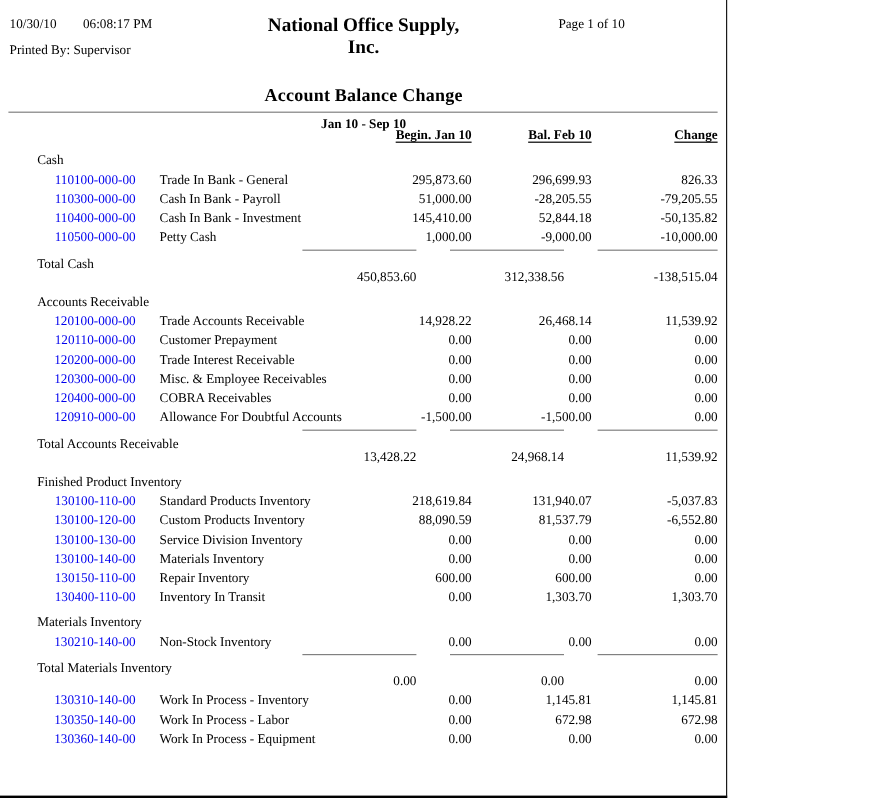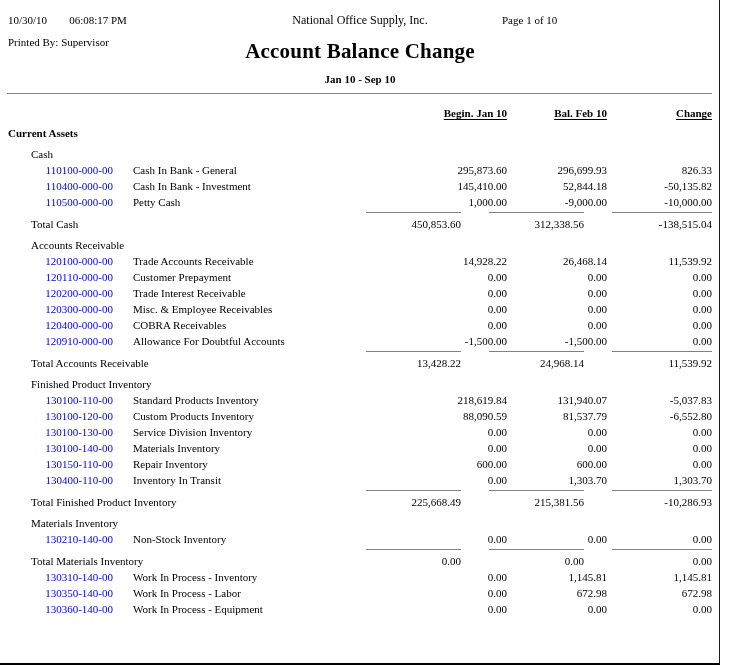--- a/index.html
+++ b/index.html
@@ -1,53 +1,53 @@
 <!DOCTYPE html>
 <html style="--link: #0000ee;"><head>
 <meta charset="utf-8">
 <style>
   * { margin:0; padding:0; box-sizing:border-box; }
   html,body { background:#ffffff; }
   body { font-family:"Liberation Serif","DejaVu Serif",serif; color:#000; }
   .page {
-    position:relative; width:720px; height:665px; background:#fff;
+    position:relative; width:606px; height:665px; background:#fff;
     border-right:1px solid #1a1a1a; border-bottom:2px solid #000;
     overflow:hidden; font-size:11px;
   }
   
   .hdr { display:grid; grid-template-columns:210px 1fr 210px; padding:13px 7px 0 8px; }
   .hdr-left { line-height:14px; }
   .hdr-left .line1 span { margin-right:22px; }
   .hdr-left .line2 { margin-top:8px; }
   .hdr-center { text-align:center; }
-  .company { font-weight:normal; font-size:12px; }
-  .title { font-weight:bold; font-size:21px; margin-top:11px; letter-spacing:0.2px; }
+  .company { font-weight:bold; font-size:16px; }
+  .title { font-weight:bold; font-size:15px; margin-top:23px; letter-spacing:0.2px; }
   .period { font-weight:bold; font-size:11px; margin-top:9px; }
-  .hdr-right { text-align:left; line-height:14px; }
+  .hdr-right { text-align:center; line-height:14px; }
   .rule { border-top:1px solid #808080; margin:0 7px 0 7px; position:absolute; left:0; right:0; top:93px; }
   
   .table { padding:0 7px 0 8px; position:absolute; top:93px; left:0; right:0; }
   .row {
     display:grid;
     grid-template-columns:120px 1fr 95px 95px 100px;
     column-gap:5px;
     line-height:16px;
   }
   .num { text-align:right; white-space:nowrap; }
   .col-heads { margin-top:12px; font-weight:bold; }
   .col-heads .num { text-decoration:underline; text-underline-offset:2px; }
   .group-head { margin-top:4px; font-weight:bold; }
   .sub-head { margin-top:5px; }
   .span-all { grid-column:1 / -1; padding-left:23px; }
   .group-head .span-all { padding-left:0; }
   .acct { text-align:right; padding-right:15px; color:var(--link,#0000ee); cursor:pointer; }
   .desc { white-space:nowrap; overflow:hidden; }
   .total-row { margin-top:2px;gap:28px; }
   .total-row .total-label { grid-column:1 / 3; padding-left:23px; padding-top:4px; }
-  .total-row .total-num { border-top:1px solid #808080; padding-top:3px; }
+  .total-row .total-num { border-top:1px solid #808080; padding-top:14px; }
 </style>
 </head>
 <body>
 
 <div class="page">
 
   <div class="hdr">
     <div class="hdr-left">
       <div class="line1">
         <span>10/30/10</span><span>06:08:17 PM</span>
@@ -66,34 +66,38 @@
 
   <div class="table">
     <div class="row col-heads">
       <span></span>
       <span></span>
       <span class="num">Begin. Jan 10</span>
       <span class="num">Bal. Feb 10</span>
       <span class="num">Change</span>
     </div>
 
-    <div class="row group-head">
-      <span class="span-all">Current Assets</span>
-    </div>
 
     <div id="report-body">
         <div class="row sub-head">
           <span class="span-all">Cash</span>
         </div>
         <div class="row acct-row">
           <span class="acct">110100-000-00</span>
-          <span class="desc">Cash In Bank - General</span>
+          <span class="desc">Trade In Bank - General</span>
           <span class="num">295,873.60</span>
           <span class="num">296,699.93</span>
           <span class="num">826.33</span>
+        </div>
+        <div class="row acct-row">
+          <span class="acct">110300-000-00</span>
+          <span class="desc">Cash In Bank - Payroll</span>
+          <span class="num">51,000.00</span>
+          <span class="num">-28,205.55</span>
+          <span class="num">-79,205.55</span>
         </div>
         <div class="row acct-row">
           <span class="acct">110400-000-00</span>
           <span class="desc">Cash In Bank - Investment</span>
           <span class="num">145,410.00</span>
           <span class="num">52,844.18</span>
           <span class="num">-50,135.82</span>
         </div>
         <div class="row acct-row">
           <span class="acct">110500-000-00</span>
@@ -197,26 +201,20 @@
           <span class="num">600.00</span>
           <span class="num">0.00</span>
         </div>
         <div class="row acct-row">
           <span class="acct">130400-110-00</span>
           <span class="desc">Inventory In Transit</span>
           <span class="num">0.00</span>
           <span class="num">1,303.70</span>
           <span class="num">1,303.70</span>
         </div>
-        <div class="row total-row">
-          <span class="total-label">Total Finished Product Inventory</span>
-          <span class="num total-num">225,668.49</span>
-          <span class="num total-num">215,381.56</span>
-          <span class="num total-num">-10,286.93</span>
-        </div>
         <div class="row sub-head">
           <span class="span-all">Materials Inventory</span>
         </div>
         <div class="row acct-row">
           <span class="acct">130210-140-00</span>
           <span class="desc">Non-Stock Inventory</span>
           <span class="num">0.00</span>
           <span class="num">0.00</span>
           <span class="num">0.00</span>
         </div>

